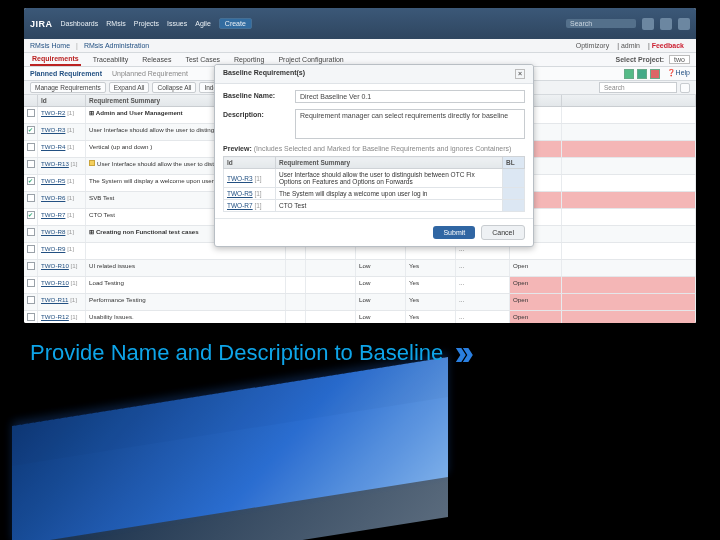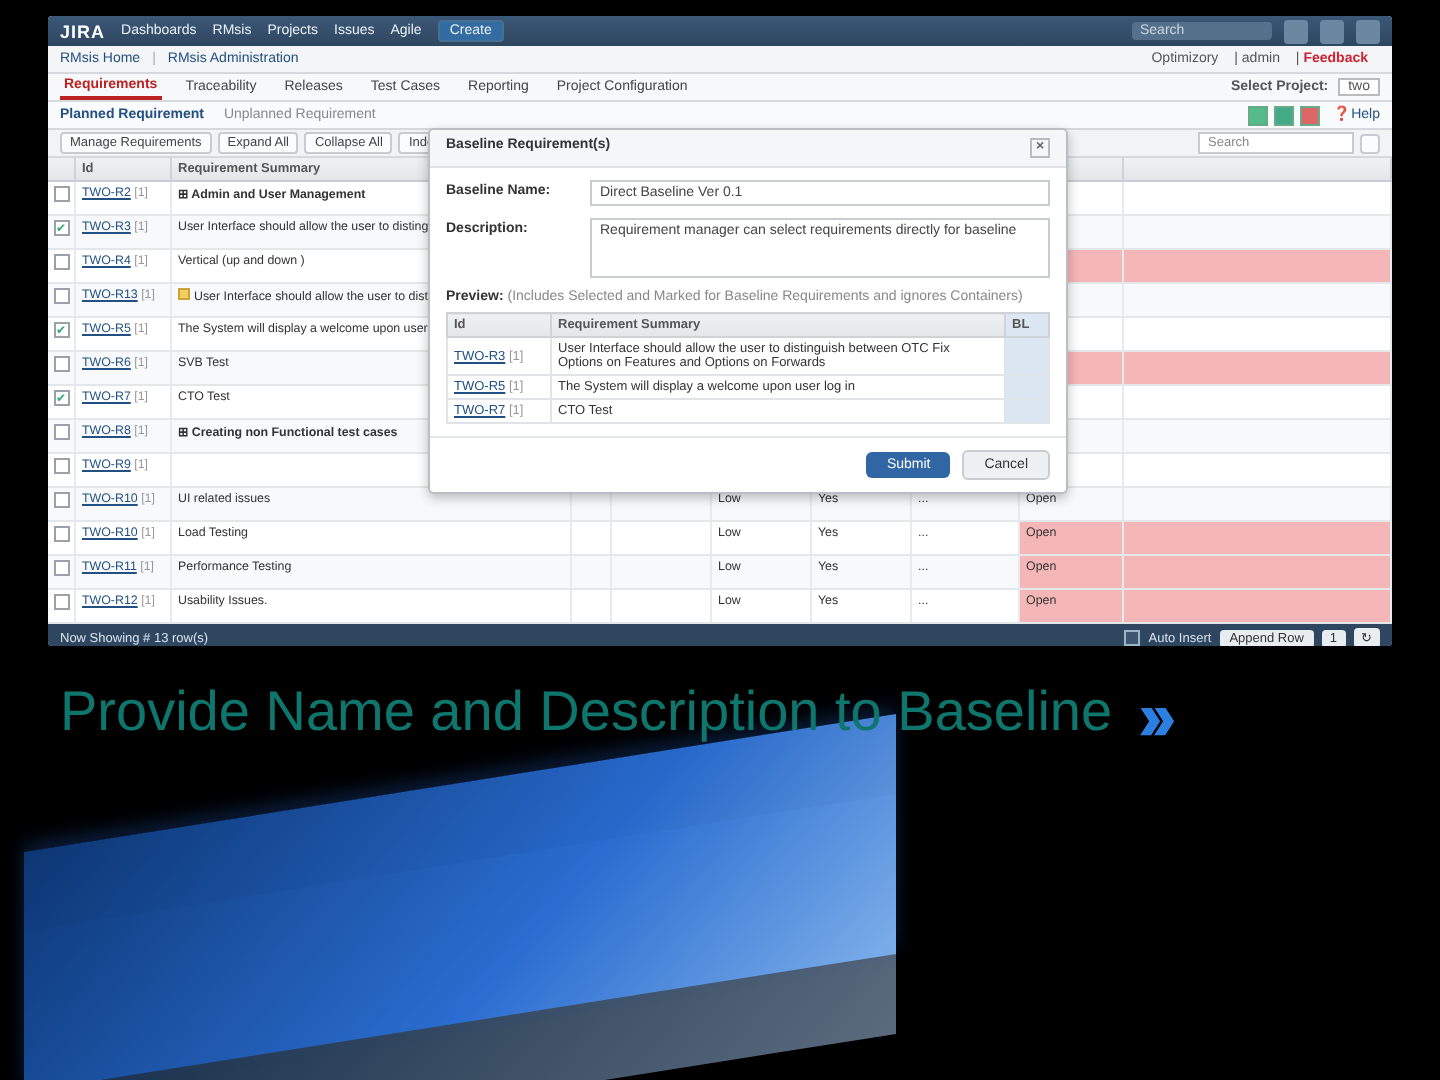--- a/index.html
+++ b/index.html
@@ -1,20 +1,20 @@
 <!DOCTYPE html>
 <html><head>
 <meta charset="utf-8">
 <style>
   * { box-sizing: border-box; margin: 0; padding: 0; font-family: Arial, Helvetica, sans-serif; }
   html, body { width: 720px; height: 540px; background: #000; overflow: hidden; }
   .slide { width: 720px; height: 540px; position: relative; background: #000; }
   .screenshot { position: absolute; left: 24px; top: 8px; width: 672px; height: 315px; background: #eef0f0; border-radius: 2px; overflow: hidden; font-size: 7px; color: #333; }
   
-  .topnav { height: 15px; background: linear-gradient(#3b5878,#2f4660); display: flex; align-items: center; padding: 0 6px; color: #eaf0f5; font-size: 7px; }
+  .topnav { height: 31px; background: linear-gradient(#3b5878,#2f4660); display: flex; align-items: center; padding: 0 6px; color: #eaf0f5; font-size: 7px; }
   .topnav .logo { font-weight: bold; font-size: 9px; margin-right: 8px; letter-spacing: 0.5px; color:#fff; }
   .topnav .nitem { margin-right: 8px; cursor: pointer; }
   .topnav .nitem.create { background:#326ca0; border:1px solid #466f94; padding:1px 5px; border-radius:2px; }
   .topnav .spacer { flex: 1; }
   .topnav .search { background:#54708b; border-radius:2px; padding:1px 4px; color:#cbd6e0; width:70px; }
   .topnav .icon { width:12px; height:12px; margin-left:6px; background:#6c87a1; border-radius:2px; }
   
   .crumb { height: 14px; background:#f4f5f7; border-bottom:1px solid #d5d9dd; display:flex; align-items:center; padding:0 6px; font-size:7px; color:#225082; }
   .crumb span { margin-right:6px; }
   .crumb .sep { color:#aaa; }
@@ -79,21 +79,21 @@
   .modal td { border:1px solid #e0e4e8; padding:2px 3px; }
   .modal td.idcol { width:52px; }
   .modal th.blcol, .modal td.blcol { width:22px; background:#dce7f3; }
   .modal .idlink { color:#225082; text-decoration:underline; cursor:pointer; }
   .modal .mfoot { padding:6px 8px; text-align:right; border-top:1px solid #e3e7ea; }
   .modal .mbtn { display:inline-block; padding:3px 10px; border-radius:3px; font-size:7px; margin-left:4px; cursor:pointer; }
   .modal .mbtn.sub { background:#3066a3; color:#fff; }
   .modal .mbtn.can { background:#eef1f4; color:#333; border:1px solid #c8ccd0; }
   
   .caption { position:absolute; left:30px; top:340px; width:660px; color:#fff; }
-  .caption h1 { font-size:28px; font-weight:normal; font-family: Georgia, 'Times New Roman', serif; color:#0f766e; }
+  .caption h1 { font-size:22px; font-weight:normal; font-family: Georgia, 'Times New Roman', serif; color:#0ea5e9; }
   .caption .sub { font-size:12px; color:#ddd; margin-top:6px; margin-left:180px; }
   .caption .chev { display:inline-block; margin-left:10px; vertical-align:middle; }
   .caption .chev span { display:inline-block; width:10px; height:14px; background:#2a7fe0; clip-path:polygon(0 0,55% 0,100% 50%,55% 100%,0 100%,45% 50%); margin-left:-3px; }
   .wedge { position:absolute; left:12px; bottom:-6px; width:436px; height:120px; background:linear-gradient(135deg,#0e3a7a 0%,#2a6fd6 60%,#7eb2ef 100%); transform:skewY(-9deg); transform-origin:left bottom; box-shadow:0 -4px 10px rgba(30,80,160,.4); opacity:.95; }
   .wedge2 { position:absolute; left:12px; bottom:-46px; width:436px; height:120px; background:linear-gradient(135deg,#123a6b 0%,#96b2d0 100%); transform:skewY(-9deg); transform-origin:left bottom; opacity:.6; }
 </style>
 </head>
 <body>
 
 <div class="slide">

